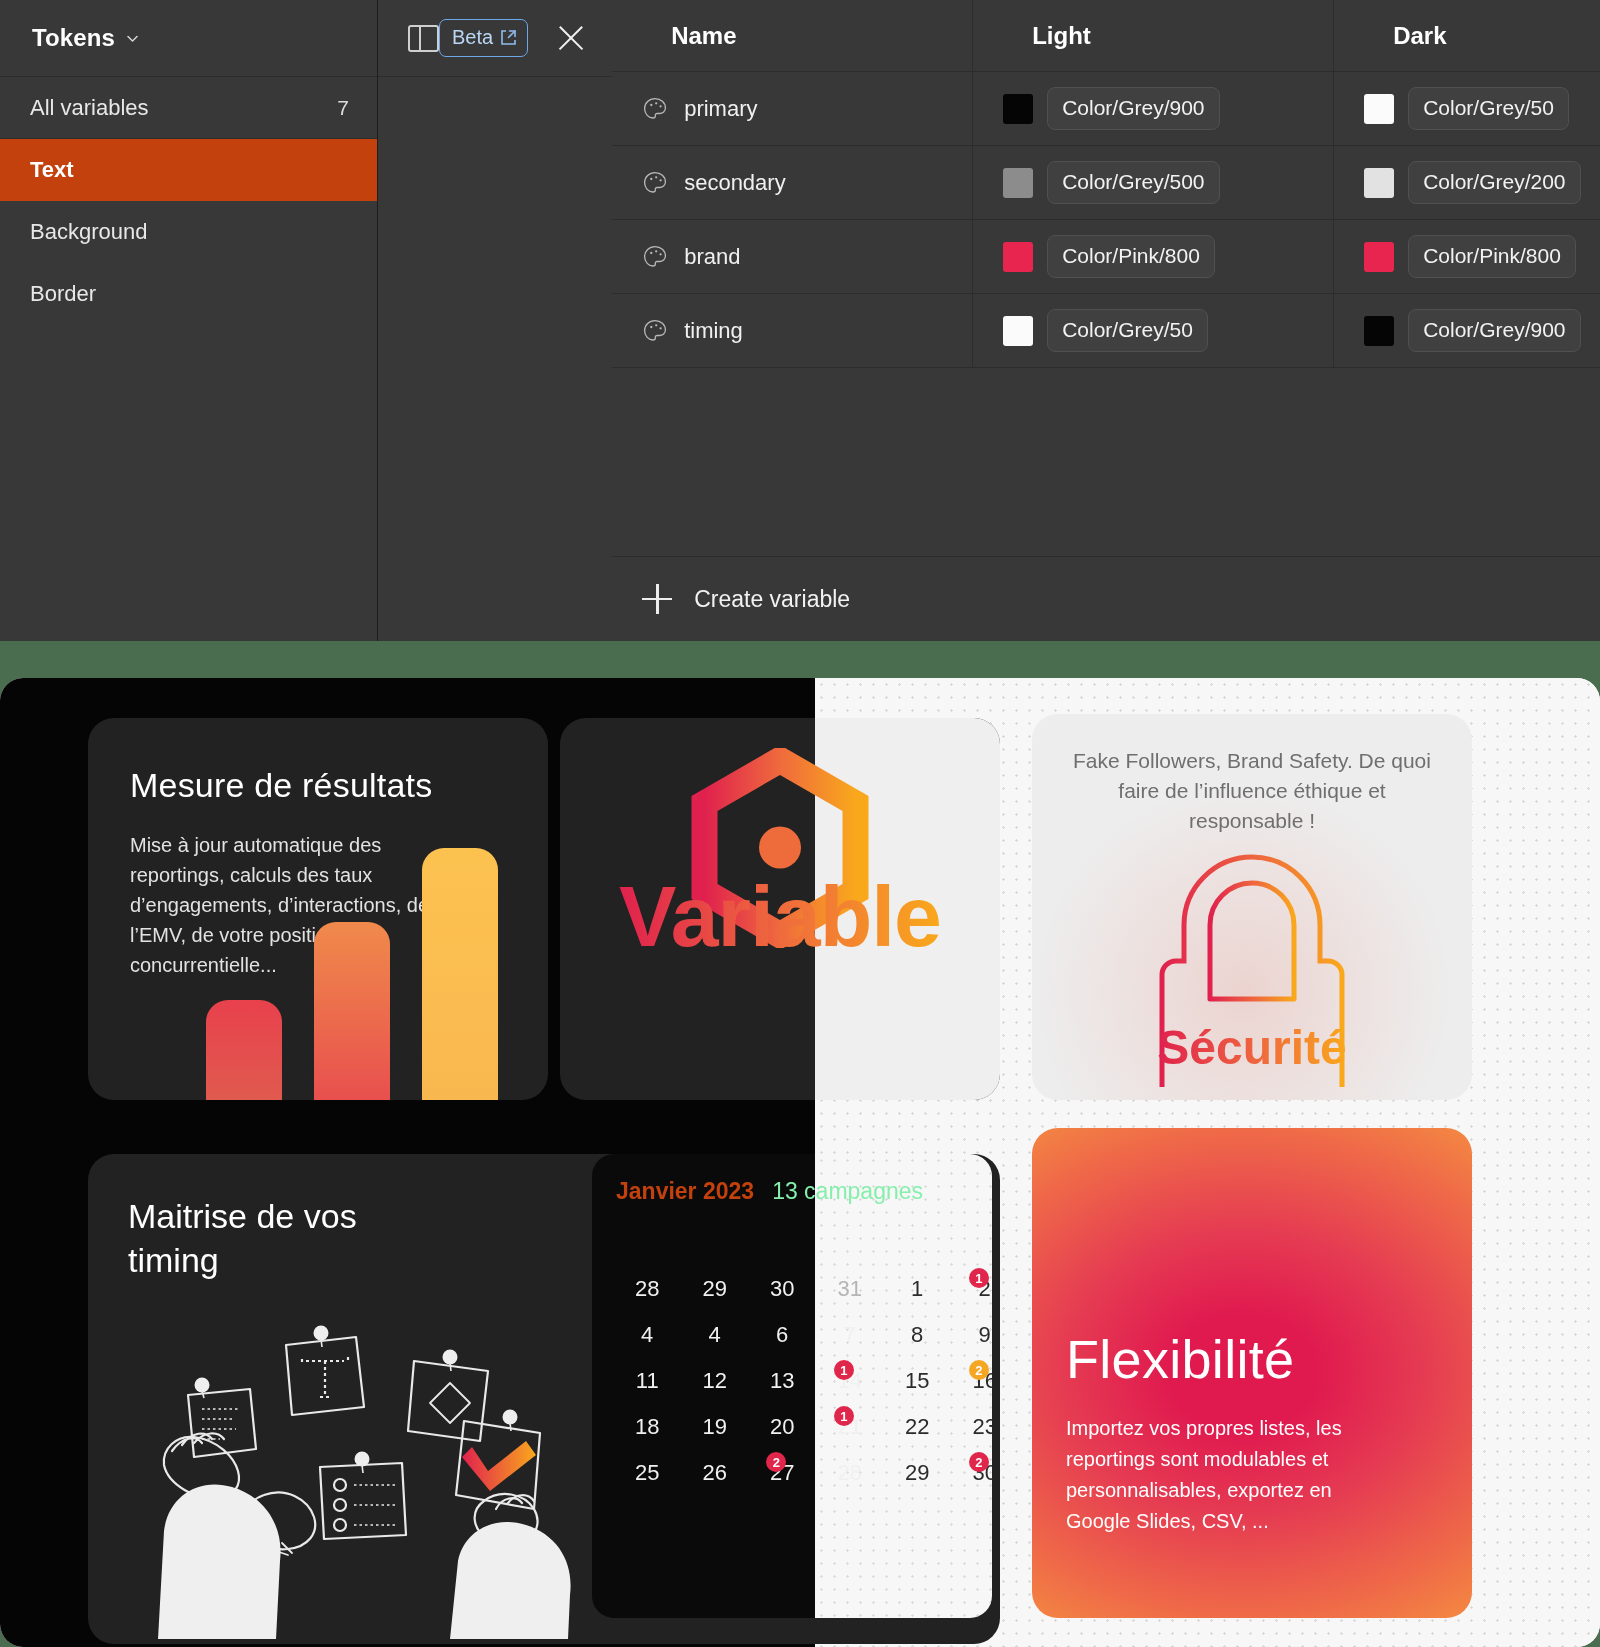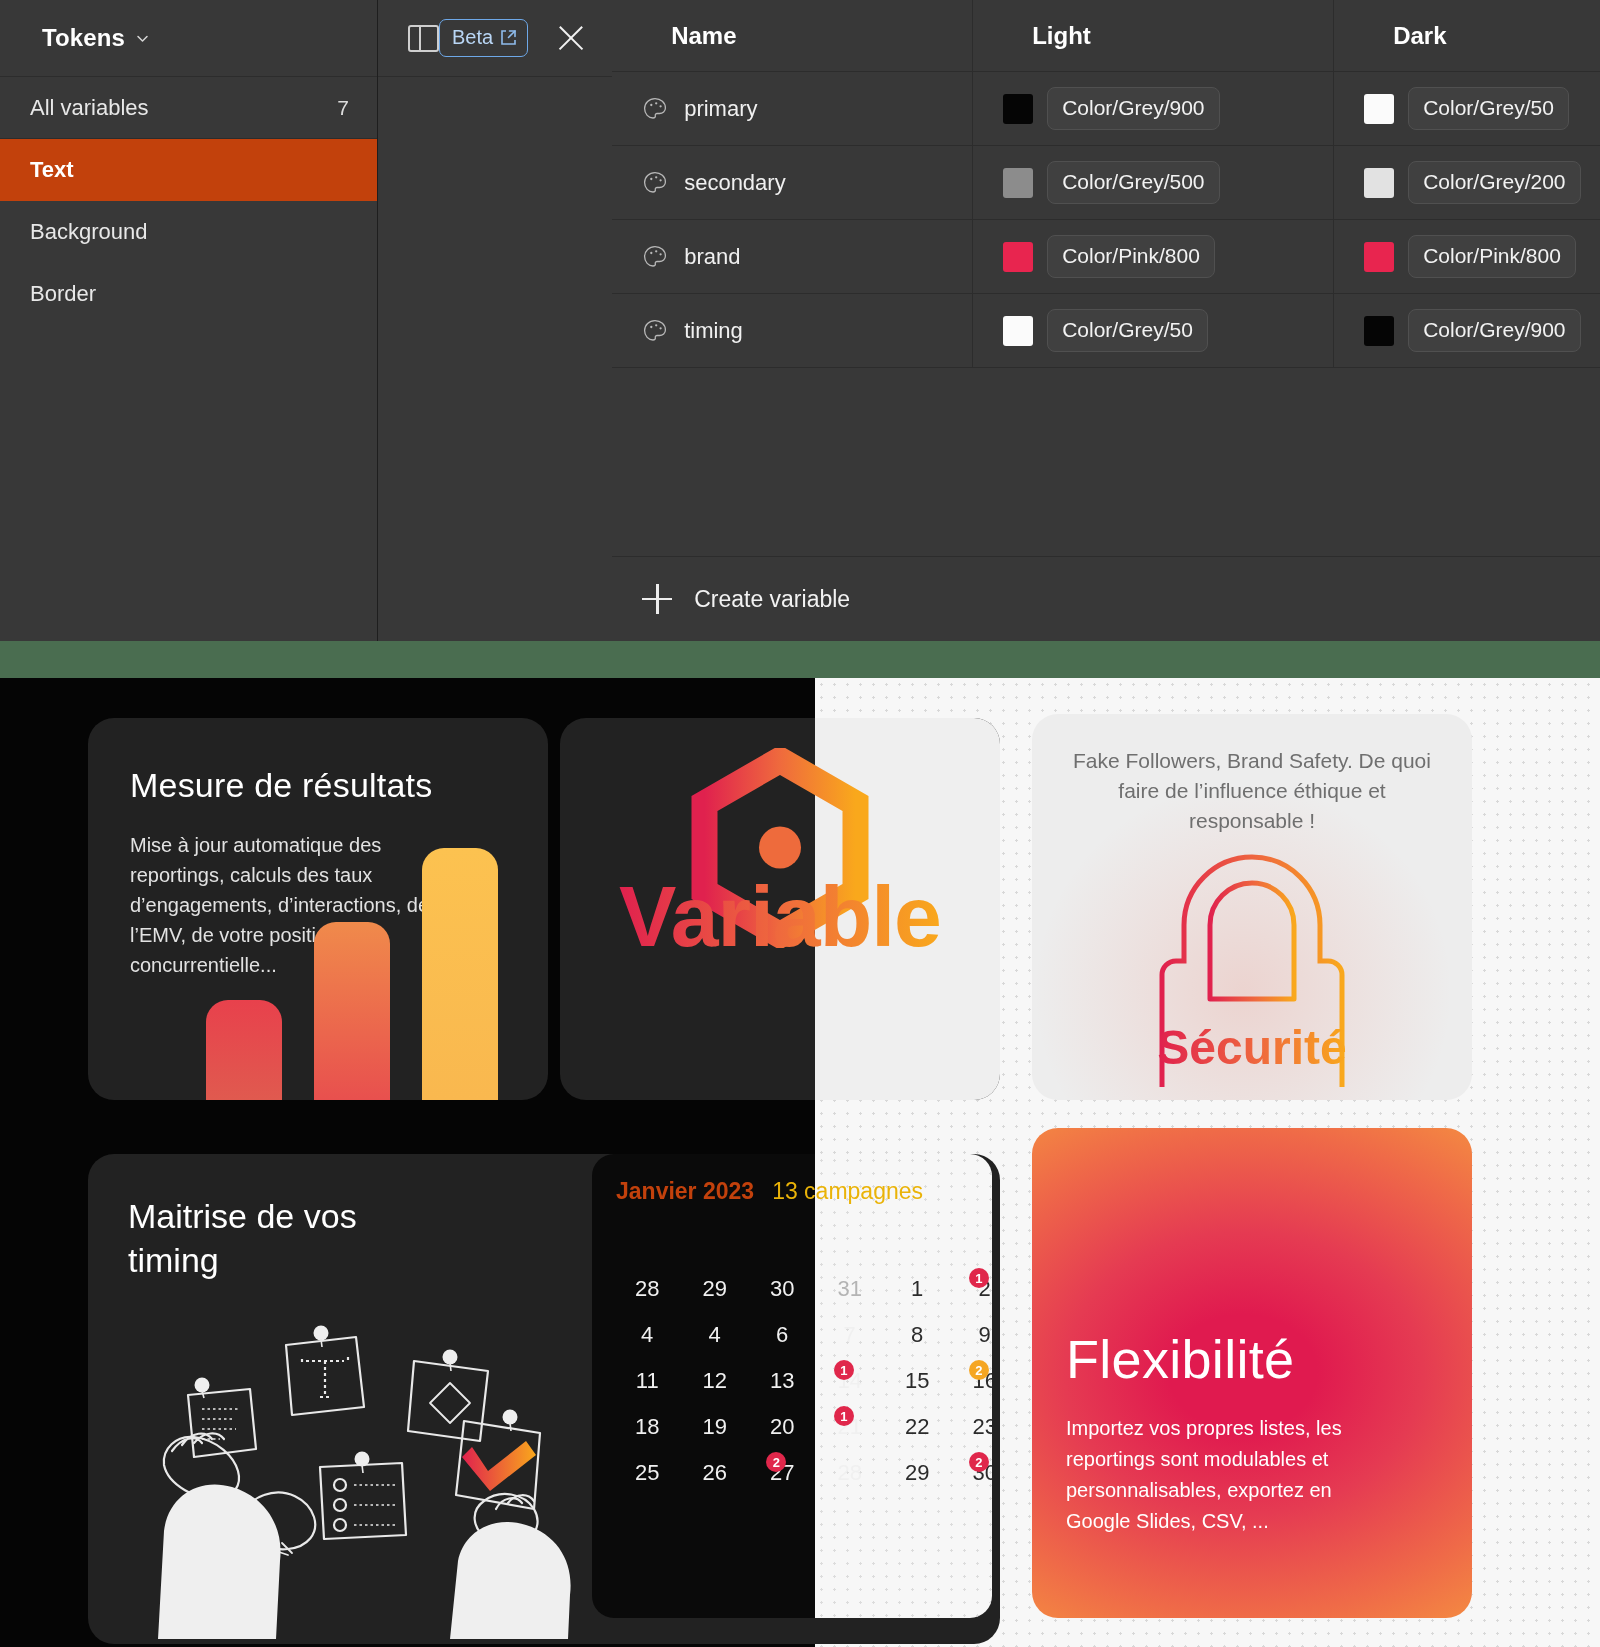--- a/index.html
+++ b/index.html
@@ -20,21 +20,21 @@
   }
   .vp-sidebar {
     width: 378px; height: 100%;
     background: #383838;
     border-right: 1px solid #1e1e1e;
     flex: 0 0 378px;
   }
   .vp-title-row {
     height: 77px;
     display: flex; align-items: center;
-    padding-left: 42px;
+    padding-left: 32px;
     border-bottom: 1px solid #2c2c2c;
   }
   .vp-title {
     font-size: 24px; font-weight: bold; color: #ffffff;
     letter-spacing: .1px;
   }
   .chev {
     margin-left: 11px; display: inline-block;
     width: 13px; height: 13px;
   }
@@ -141,20 +141,21 @@
     position: absolute; left:0; top: 641px; width:1600px; height: 37px;
     background: #4a6d50;
   }
 
   
   .board {
     position: absolute; left: 0; top: 678px;
     width: 1600px; height: 969px;
     background: #f7f7f7;
     overflow: hidden;
+    border-radius: 23px;
   }
   .board-dark-half {
     position: absolute; left: 0; top: 0; width: 815px; height: 100%;
     background: #050505;
   }
   .board-dotgrid {
     position: absolute; left: 815px; top: 0; right: 0; bottom: 0;
     background-color:#f7f7f7;
     background-image: radial-gradient(#d8d8d8 1.1px, transparent 1.2px);
     background-size: 13px 13px;
@@ -226,21 +227,21 @@
     position:absolute; left: 223px; top:0; right:0; bottom:0;
     background-color:#f7f7f7;
     background-image: radial-gradient(#dcdcdc 1.1px, transparent 1.2px);
     background-size: 13px 13px;
   }
   .cal-head {
     position:absolute; left: 24px; top: 24px; display:flex; gap: 18px; align-items:baseline;
     z-index: 3;
   }
   .cal-month { font-size: 23px; font-weight: bold; color:#c2410c; }
-  .cal-count { font-size: 23px; color:#eab308; font-weight:400; }
+  .cal-count { font-size: 23px; color:#86efac; font-weight:400; }
   .cal-grid {
     position:absolute; left: 0; top: 112px; right: 0;
     display: grid; grid-template-columns: repeat(7, 1fr);
     row-gap: 0;
     z-index: 2;
   }
   .cal-cell {
     height: 46px; display:flex; align-items:center; justify-content:center;
     position: relative;
     margin-left: 43px;

